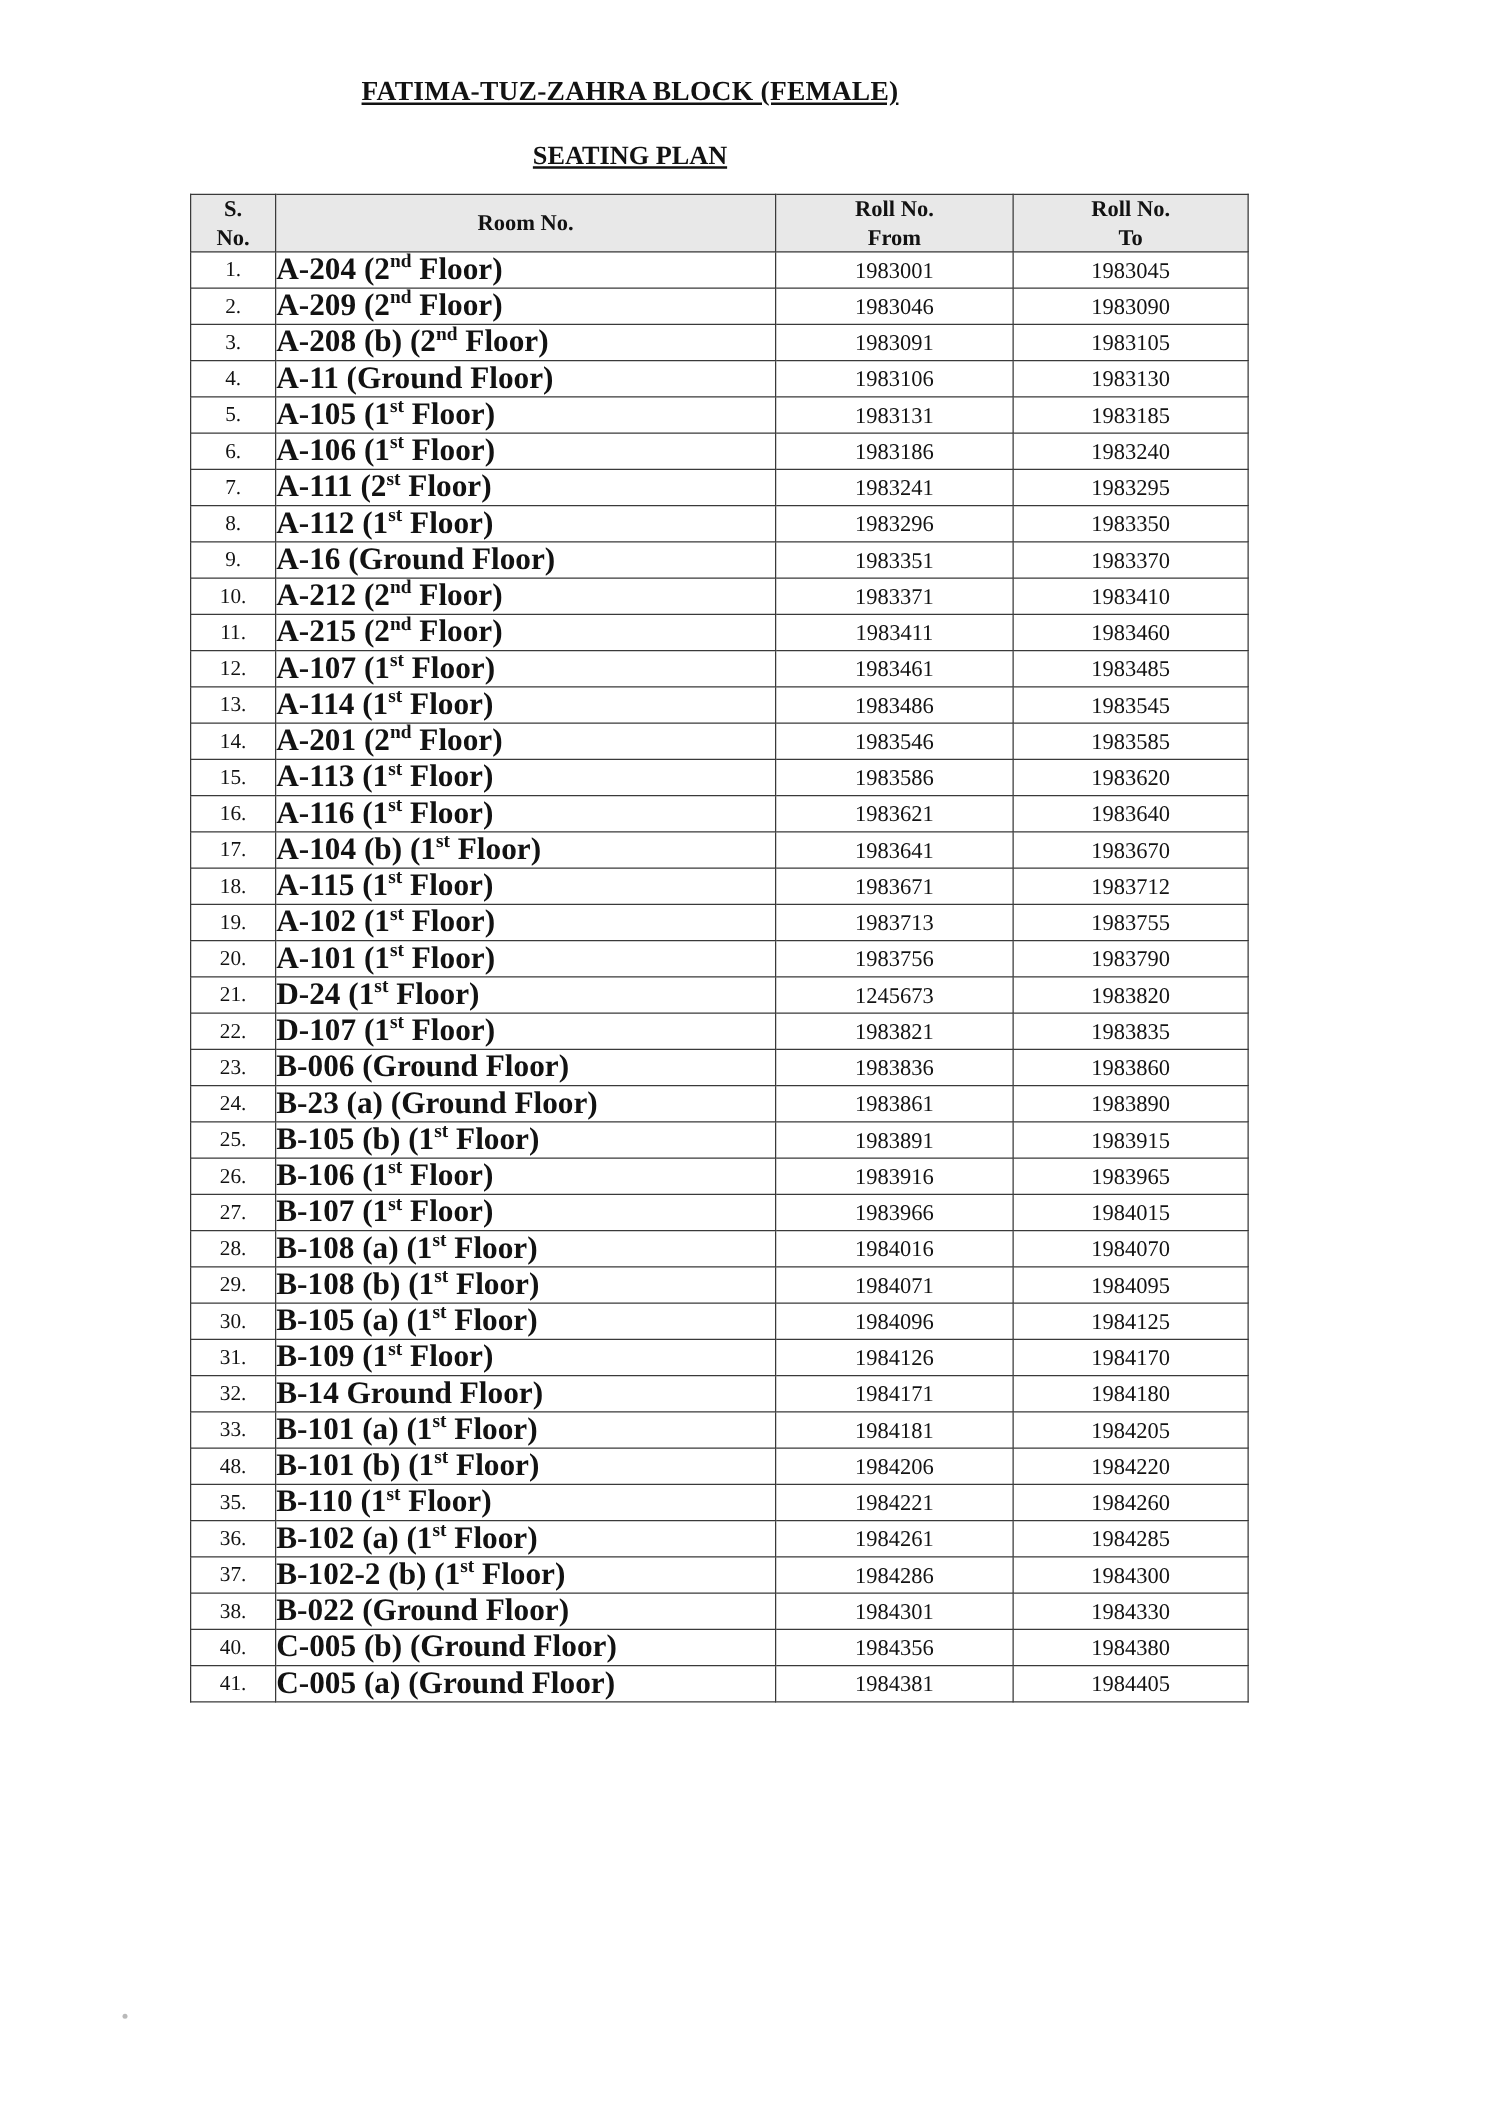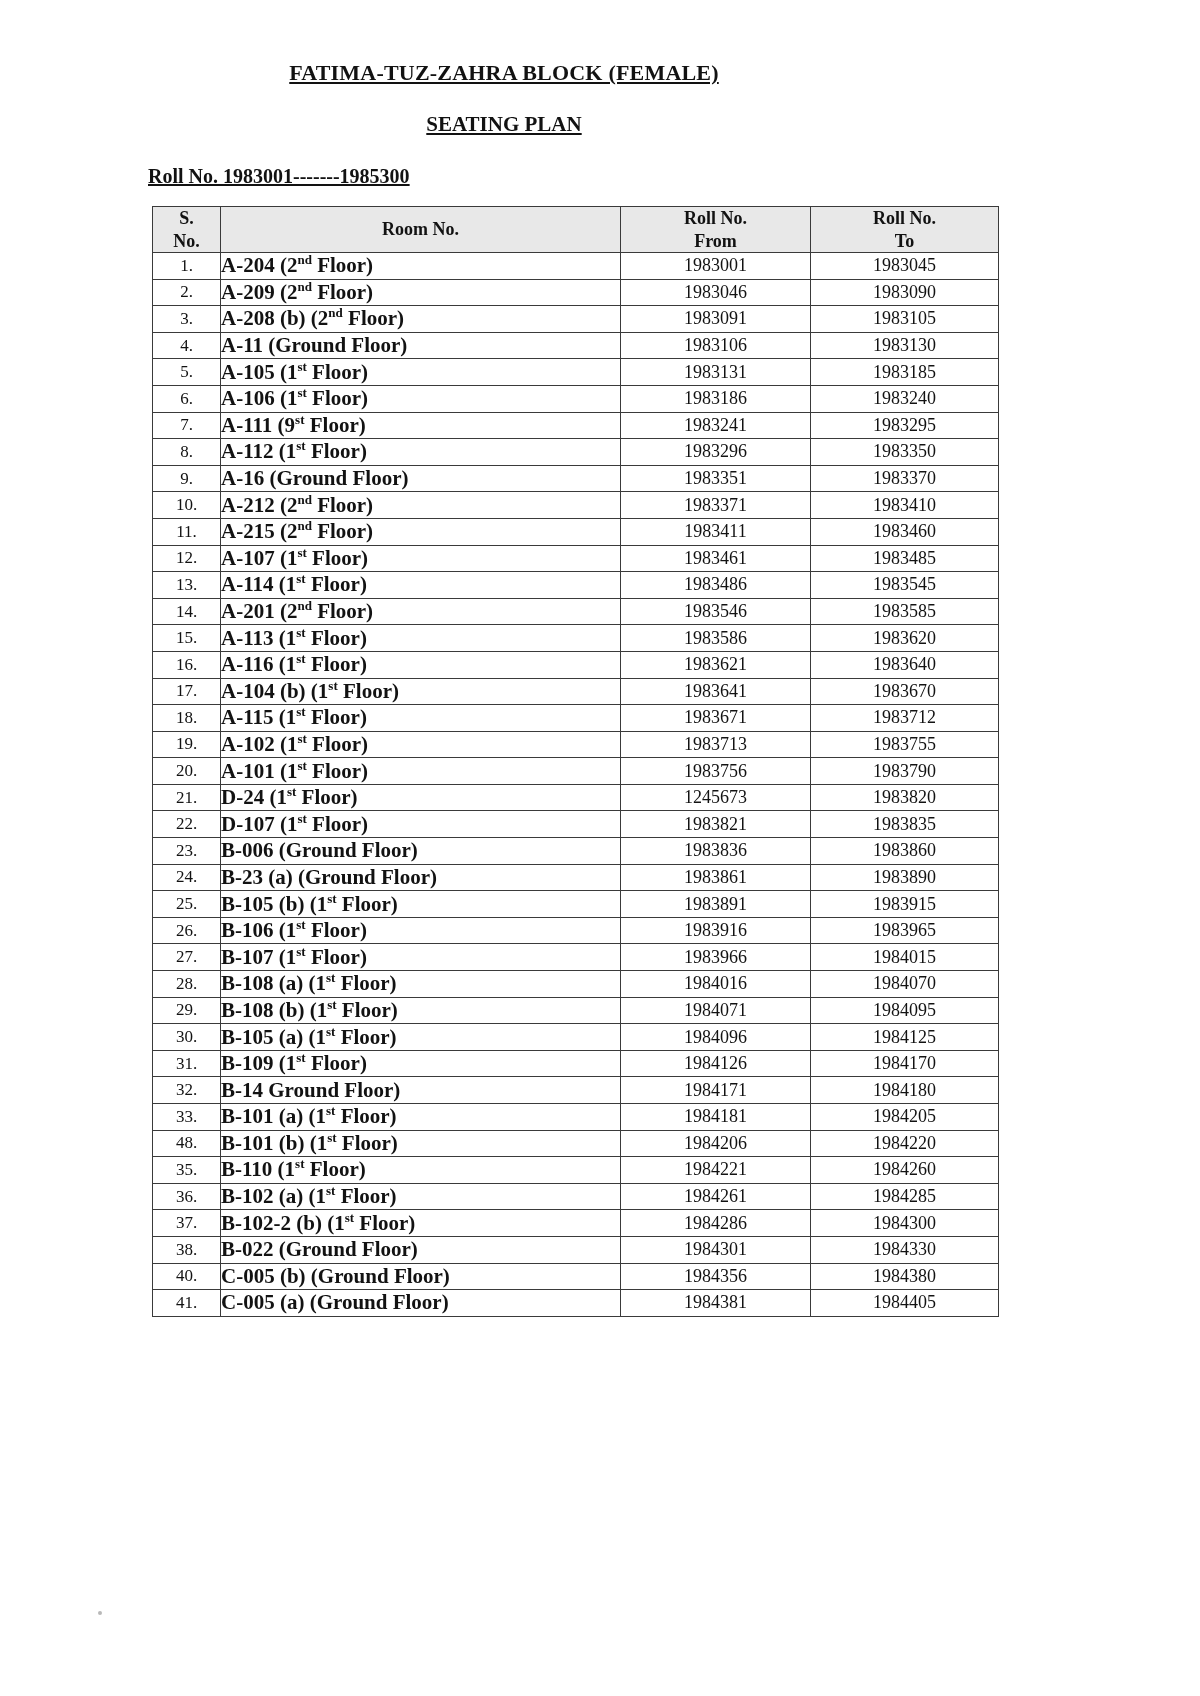--- a/index.html
+++ b/index.html
@@ -78,21 +78,21 @@
   .col-from { width: 190px; }
   .col-to { width: 188px; }
 
   td.sno {
     text-align: center;
     font-size: 17px;
     font-weight: normal;
     padding: 2px 0 3px 0;
   }
   td.room {
-    font-size: 21px;
+    font-size: 25px;
     font-weight: bold;
     padding: 2px 0 3px 14px;
     white-space: nowrap;
   }
   td.num {
     text-align: center;
     font-size: 18px;
     font-weight: normal;
     padding: 2px 0 3px 0;
   }
@@ -118,23 +118,20 @@
 <div class="page">
 
   <div class="title-block">
     <div class="doc-title">FATIMA-TUZ-ZAHRA BLOCK (FEMALE)</div>
   </div>
 
   <div class="doc-subtitle-wrap">
     <div class="doc-subtitle">SEATING PLAN</div>
   </div>
 
-  <div class="rollrange-wrap">
-    <div class="rollrange">Roll No. 1983001-------1985300</div>
-  </div>
 
   <table class="seating">
     <colgroup>
       <col class="col-sno">
       <col class="col-room">
       <col class="col-from">
       <col class="col-to">
     </colgroup>
     <thead>
       <tr>
@@ -185,21 +182,21 @@
           <td class="num">1983185</td>
         </tr>
         <tr class="row-h">
           <td class="sno">6.</td>
           <td class="room"><span>A-106 (1</span><sup>st</sup><span> Floor)</span></td>
           <td class="num">1983186</td>
           <td class="num">1983240</td>
         </tr>
         <tr class="row-h">
           <td class="sno">7.</td>
-          <td class="room"><span>A-111 (9</span><sup>st</sup><span> Floor)</span></td>
+          <td class="room"><span>A-111 (2</span><sup>st</sup><span> Floor)</span></td>
           <td class="num">1983241</td>
           <td class="num">1983295</td>
         </tr>
         <tr class="row-h">
           <td class="sno">8.</td>
           <td class="room"><span>A-112 (1</span><sup>st</sup><span> Floor)</span></td>
           <td class="num">1983296</td>
           <td class="num">1983350</td>
         </tr>
         <tr class="row-h">

